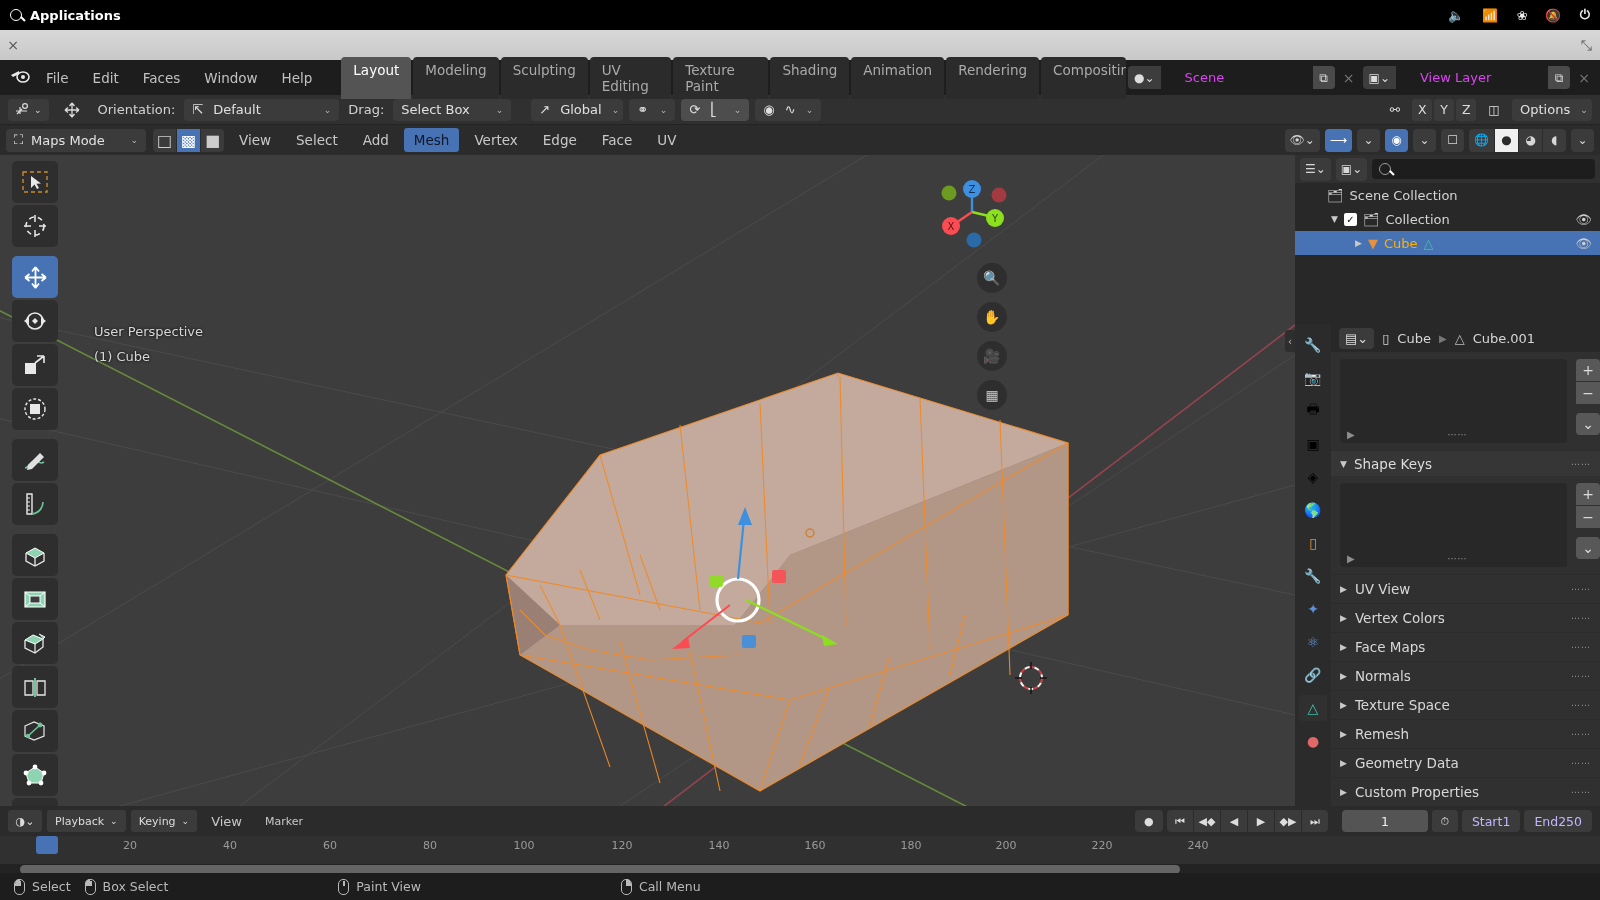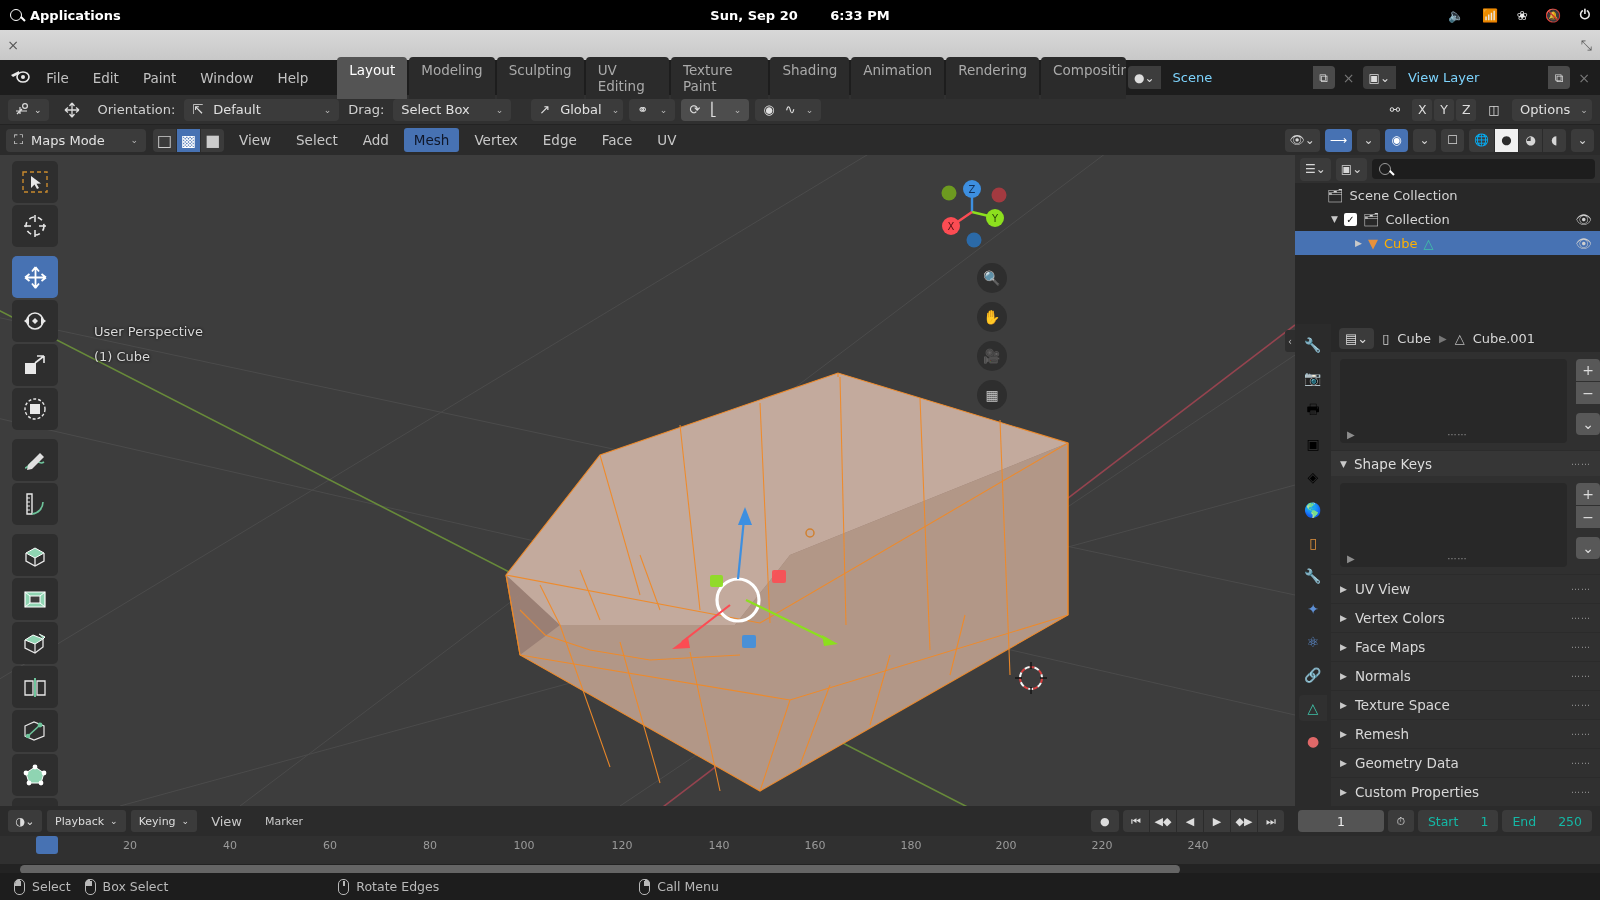--- a/index.html
+++ b/index.html
@@ -44,21 +44,21 @@
   .topbar { height:35px; background:#1d1d1d; display:flex; align-items:center; padding:0 6px; gap:2px;}
   .bl-logo { width:28px; text-align:center; color:#e8e8e8; font-size:17px; }
   .menu-item { padding:4px 11px; font-size:13.5px; color:#c2c2c2; border-radius:3px; }
   .tabs { display:flex; margin-left:16px; gap:2px; }
   .tab { padding:5px 12px; font-size:13.5px; color:#aaa; background:#2b2b2b; border-radius:4px 4px 0 0;}
   .tab.active { background:#545454; color:#fff; }
   .tab.clip { overflow:hidden; max-width:85px; white-space:nowrap; }
   .topbar-right { margin-left:auto; display:flex; align-items:center; gap:4px; }
   .id-block { display:flex; align-items:center; height:23px; background:#282828; border-radius:4px; overflow:hidden;}
   .id-ico { background:#3d3d3d; padding:0 6px; height:23px; display:flex; align-items:center; gap:3px; color:#ddd; font-size:12px;}
-  .id-name { background:#1d1d1d; min-width:152px; padding:0 12px; height:23px; line-height:23px; color:#7dd3fc; font-size:13px;}
+  .id-name { background:#1d1d1d; min-width:152px; padding:0 24px; height:23px; line-height:23px; color:#d946ef; font-size:13px;}
   .id-btn { background:#4a4a4a; width:22px; height:23px; display:flex; align-items:center; justify-content:center; color:#ddd; font-size:12px;}
   .id-x { width:20px; text-align:center; color:#777; font-size:14px;}
 
   
   .toolrow { height:30px; background:#303030; display:flex; align-items:center; padding:0 8px; gap:6px; border-bottom:1px solid #232323;}
   .tsbtn { height:22px; background:#3b3b3b; border-radius:4px; display:flex; align-items:center; gap:4px;
            padding:0 7px; color:#dcdcdc; font-size:12.5px;}
   .tslabel { color:#d2d2d2; font-size:13px; padding:0 3px;}
   .tsdrop { height:22px; background:#3b3b3b; border-radius:4px; display:flex; align-items:center;
             padding:0 8px; color:#e0e0e0; font-size:13px; gap:10px; }
@@ -148,21 +148,21 @@
 
   
   .timeline { height:58px; background:#2b2b2b; }
   .tl-header { height:30px; display:flex; align-items:center; gap:5px; padding:0 8px;}
   .tl-ruler { height:28px; background:#303030; position:relative; overflow:hidden;}
   .tl-tick { position:absolute; top:3px; color:#9a9a9a; font-size:11px; transform:translateX(-50%);}
   .tl-play { position:absolute; top:0; width:22px; height:18px; background:#4772b3; border-radius:3px;}
   .tl-field { height:22px; background:#545454; border-radius:4px; display:flex; align-items:center;
               justify-content:center; color:#eee; font-size:12.5px; min-width:86px;}
   .tl-se { height:22px; background:#3b3b3b; border-radius:4px; display:flex; align-items:center;
-           gap:22px; padding:0 10px; color:#14b8a6; font-size:12.5px;}
+           padding:0 10px; color:#c4b5fd; font-size:12.5px;}
   .tbtn { height:22px; min-width:22px; background:#3b3b3b; border-radius:3px; display:flex;
           align-items:center; justify-content:center; color:#ddd; font-size:11px; padding:0 5px;}
 
   
   .tl-scroll { height:11px; background:#232323; position:relative;}
   .tl-scroll .thumb { position:absolute; left:20px; right:420px; top:1px; height:9px;
                       background:#656565; border-radius:5px;}
 
   
   .statusbar { position:absolute; left:0; bottom:0; width:1600px; height:27px; background:#1d1d1d;
@@ -180,24 +180,20 @@
 </head>
 <body>
 
 <div id="app">
 
   <div class="os-bar">
     <div class="os-apps">
       <span class="magnifier"></span>
       <span>Applications</span>
     </div>
-    <div class="os-center">
-      <span>Sun, Sep 20</span>
-      <span>6:33 PM</span>
-    </div>
     <div class="os-right">
       <span class="gi">🔈</span>
       <span class="gi">📶</span>
       <span class="gi">❀</span>
       <span class="gi">🔕</span>
       <span class="gi">⏻</span>
     </div>
   </div>
 
   <div class="win-bar">
@@ -210,21 +206,21 @@
     <div class="topbar">
       <div class="bl-logo">
         <svg width="20" height="16" viewBox="0 0 20 16">
             <ellipse cx="13" cy="9" rx="6" ry="5" fill="none" stroke="#e8e8e8" stroke-width="1.6"></ellipse>
             <circle cx="13" cy="9" r="2" fill="#e8e8e8"></circle>
             <path d="M1 7 L9 3 L9 6 L3 9 Z" fill="#e8e8e8"></path>
           </svg>
       </div>
       <div class="menu-item">File</div>
       <div class="menu-item">Edit</div>
-      <div class="menu-item">Paint</div>
+      <div class="menu-item">Faces</div>
       <div class="menu-item">Window</div>
       <div class="menu-item">Help</div>
 
       <div class="tabs">
         <div class="tab active">Layout</div>
         <div class="tab">Modeling</div>
         <div class="tab">Sculpting</div>
         <div class="tab">UV Editing</div>
         <div class="tab">Texture Paint</div>
         <div class="tab">Shading</div>
@@ -727,21 +723,21 @@
     <div class="kb">
       <span class="mouse l"></span>
       <span>Select</span>
     </div>
     <div class="kb">
       <span class="mouse l"></span>
       <span>Box Select</span>
     </div>
     <div class="kb" style="margin-left:170px">
       <span class="mouse m"></span>
-      <span>Rotate Edges</span>
+      <span>Paint View</span>
     </div>
     <div class="kb" style="margin-left:200px">
       <span class="mouse r"></span>
       <span>Call Menu</span>
     </div>
   </div>
 
 </div>
 
 </body></html>

